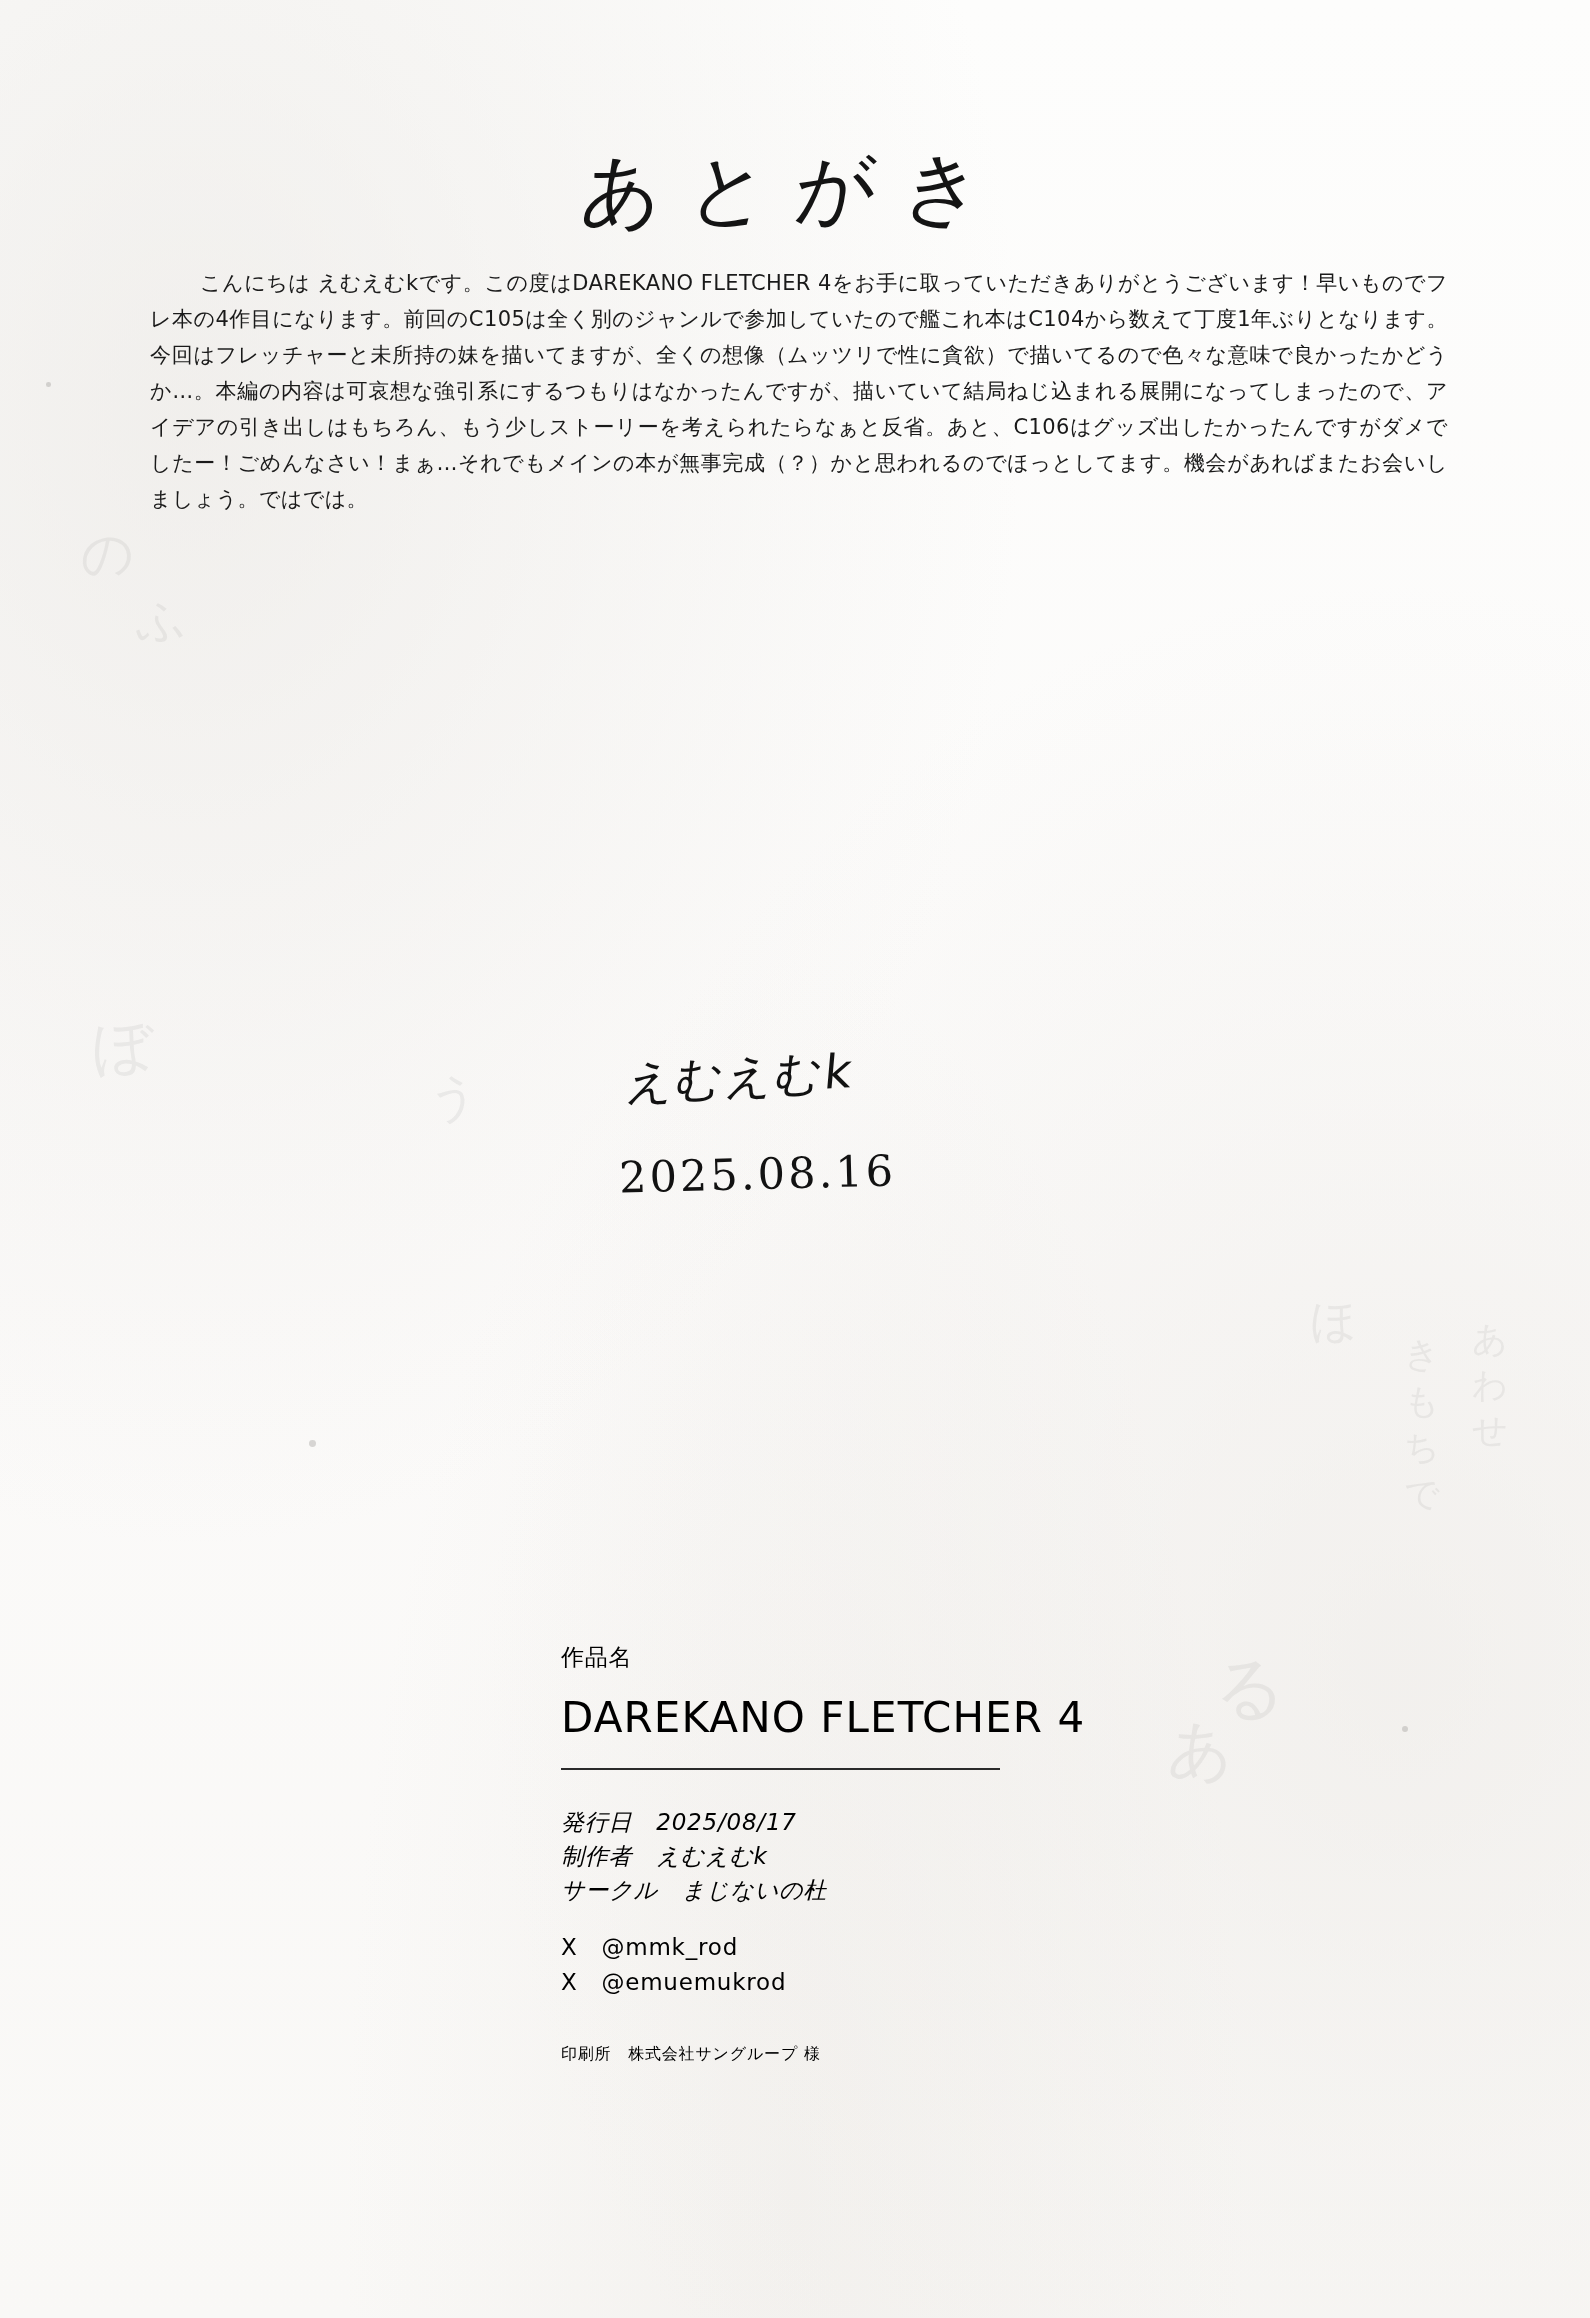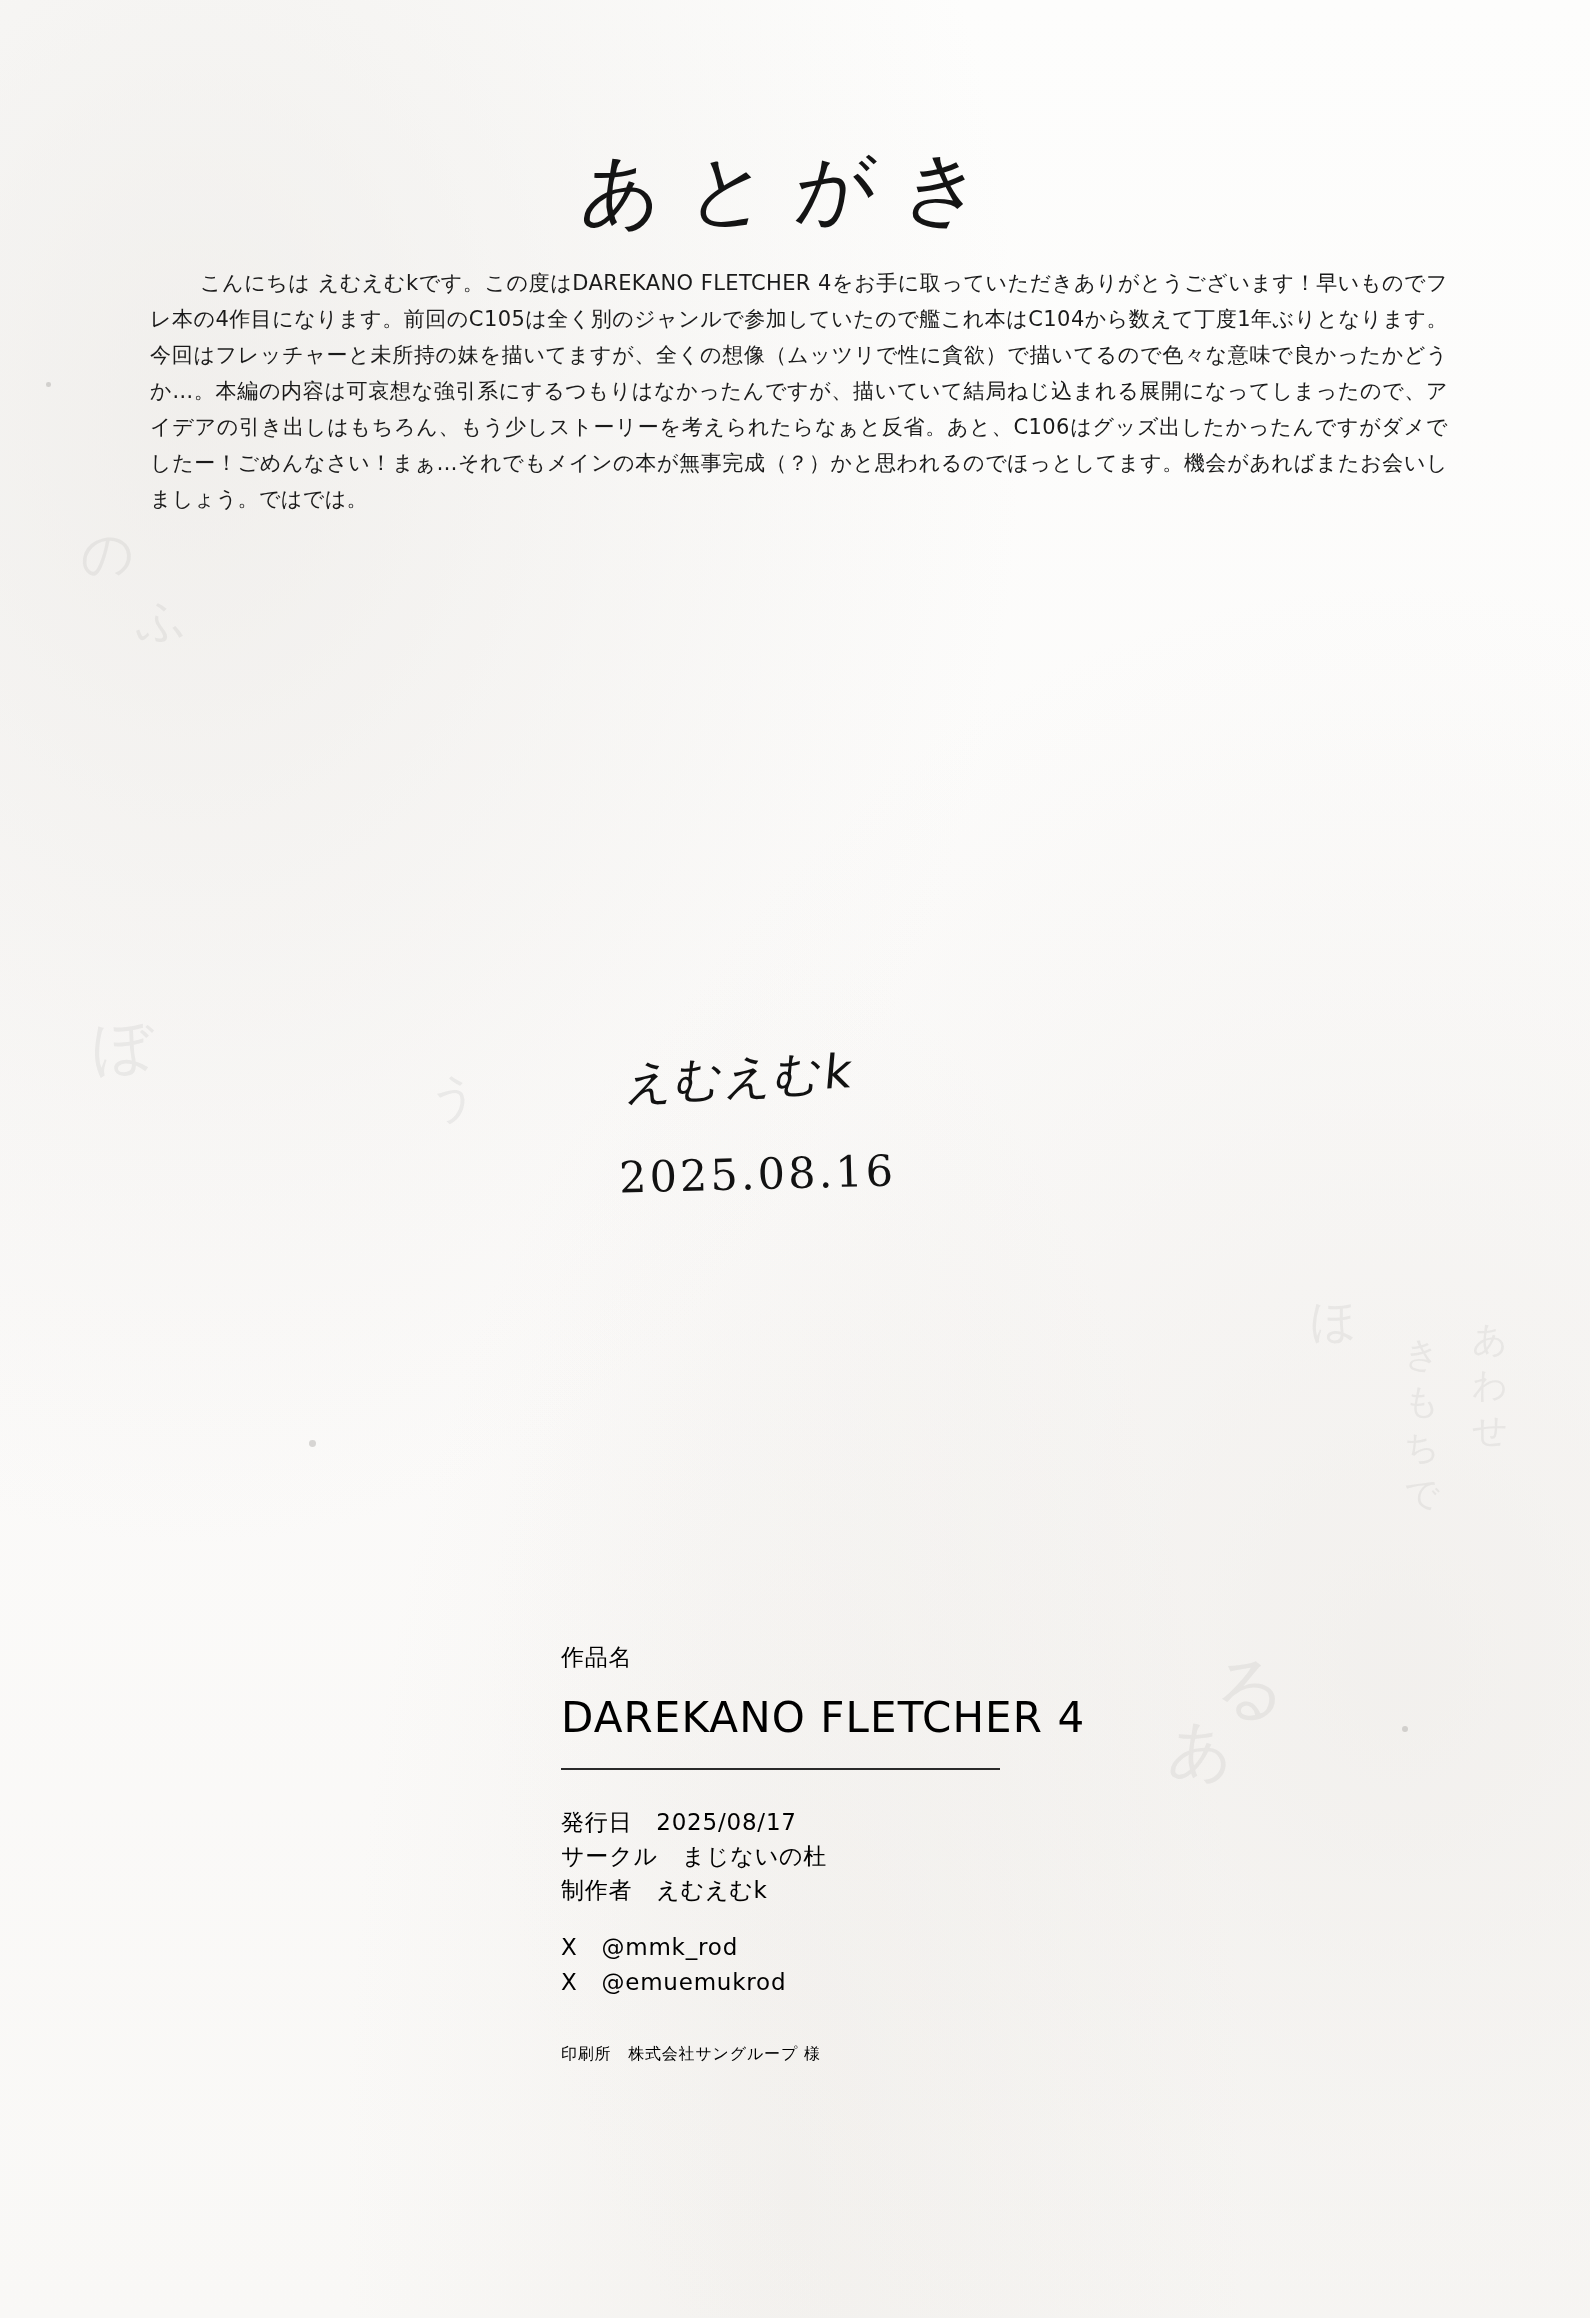--- a/index.html
+++ b/index.html
@@ -114,21 +114,21 @@
     width: 439px;
     height: 2.3px;
     background: #2a2a2a;
   }
   .meta {
     margin-top: 35px;
     font-size: 23px;
     line-height: 34px;
     letter-spacing: 0.8px;
   }
-  .meta .row { white-space: pre; }
+  .meta .row { white-space: pre; font-style: italic; }
   .social {
     margin-top: 23px;
     font-size: 23px;
     line-height: 35px;
     letter-spacing: 0.8px;
   }
   .social .row { white-space: pre; }
   .printer {
     margin-top: 44px;
     font-size: 16px;
@@ -162,22 +162,22 @@
 <div class="signature">えむえむk</div>
 <div class="sig-date">2025.08.16</div>
 
 <div class="colophon">
   <div class="label">作品名</div>
   <div class="work-title">DAREKANO FLETCHER 4</div>
   <div class="rule"></div>
 
   <div class="meta">
     <div class="row"><span>発行日</span>　<span>2025/08/17</span></div>
+    <div class="row"><span>制作者</span>　<span>えむえむk</span></div>
     <div class="row"><span>サークル</span>　<span>まじないの杜</span></div>
-    <div class="row"><span>制作者</span>　<span>えむえむk</span></div>
   </div>
 
   <div class="social">
     <div class="row"><span>X</span>　<span>@mmk_rod</span></div>
     <div class="row"><span>X</span>　<span>@emuemukrod</span></div>
   </div>
 
   <div class="printer"><span>印刷所</span>　<span>株式会社サングループ 様</span></div>
 </div>
 

